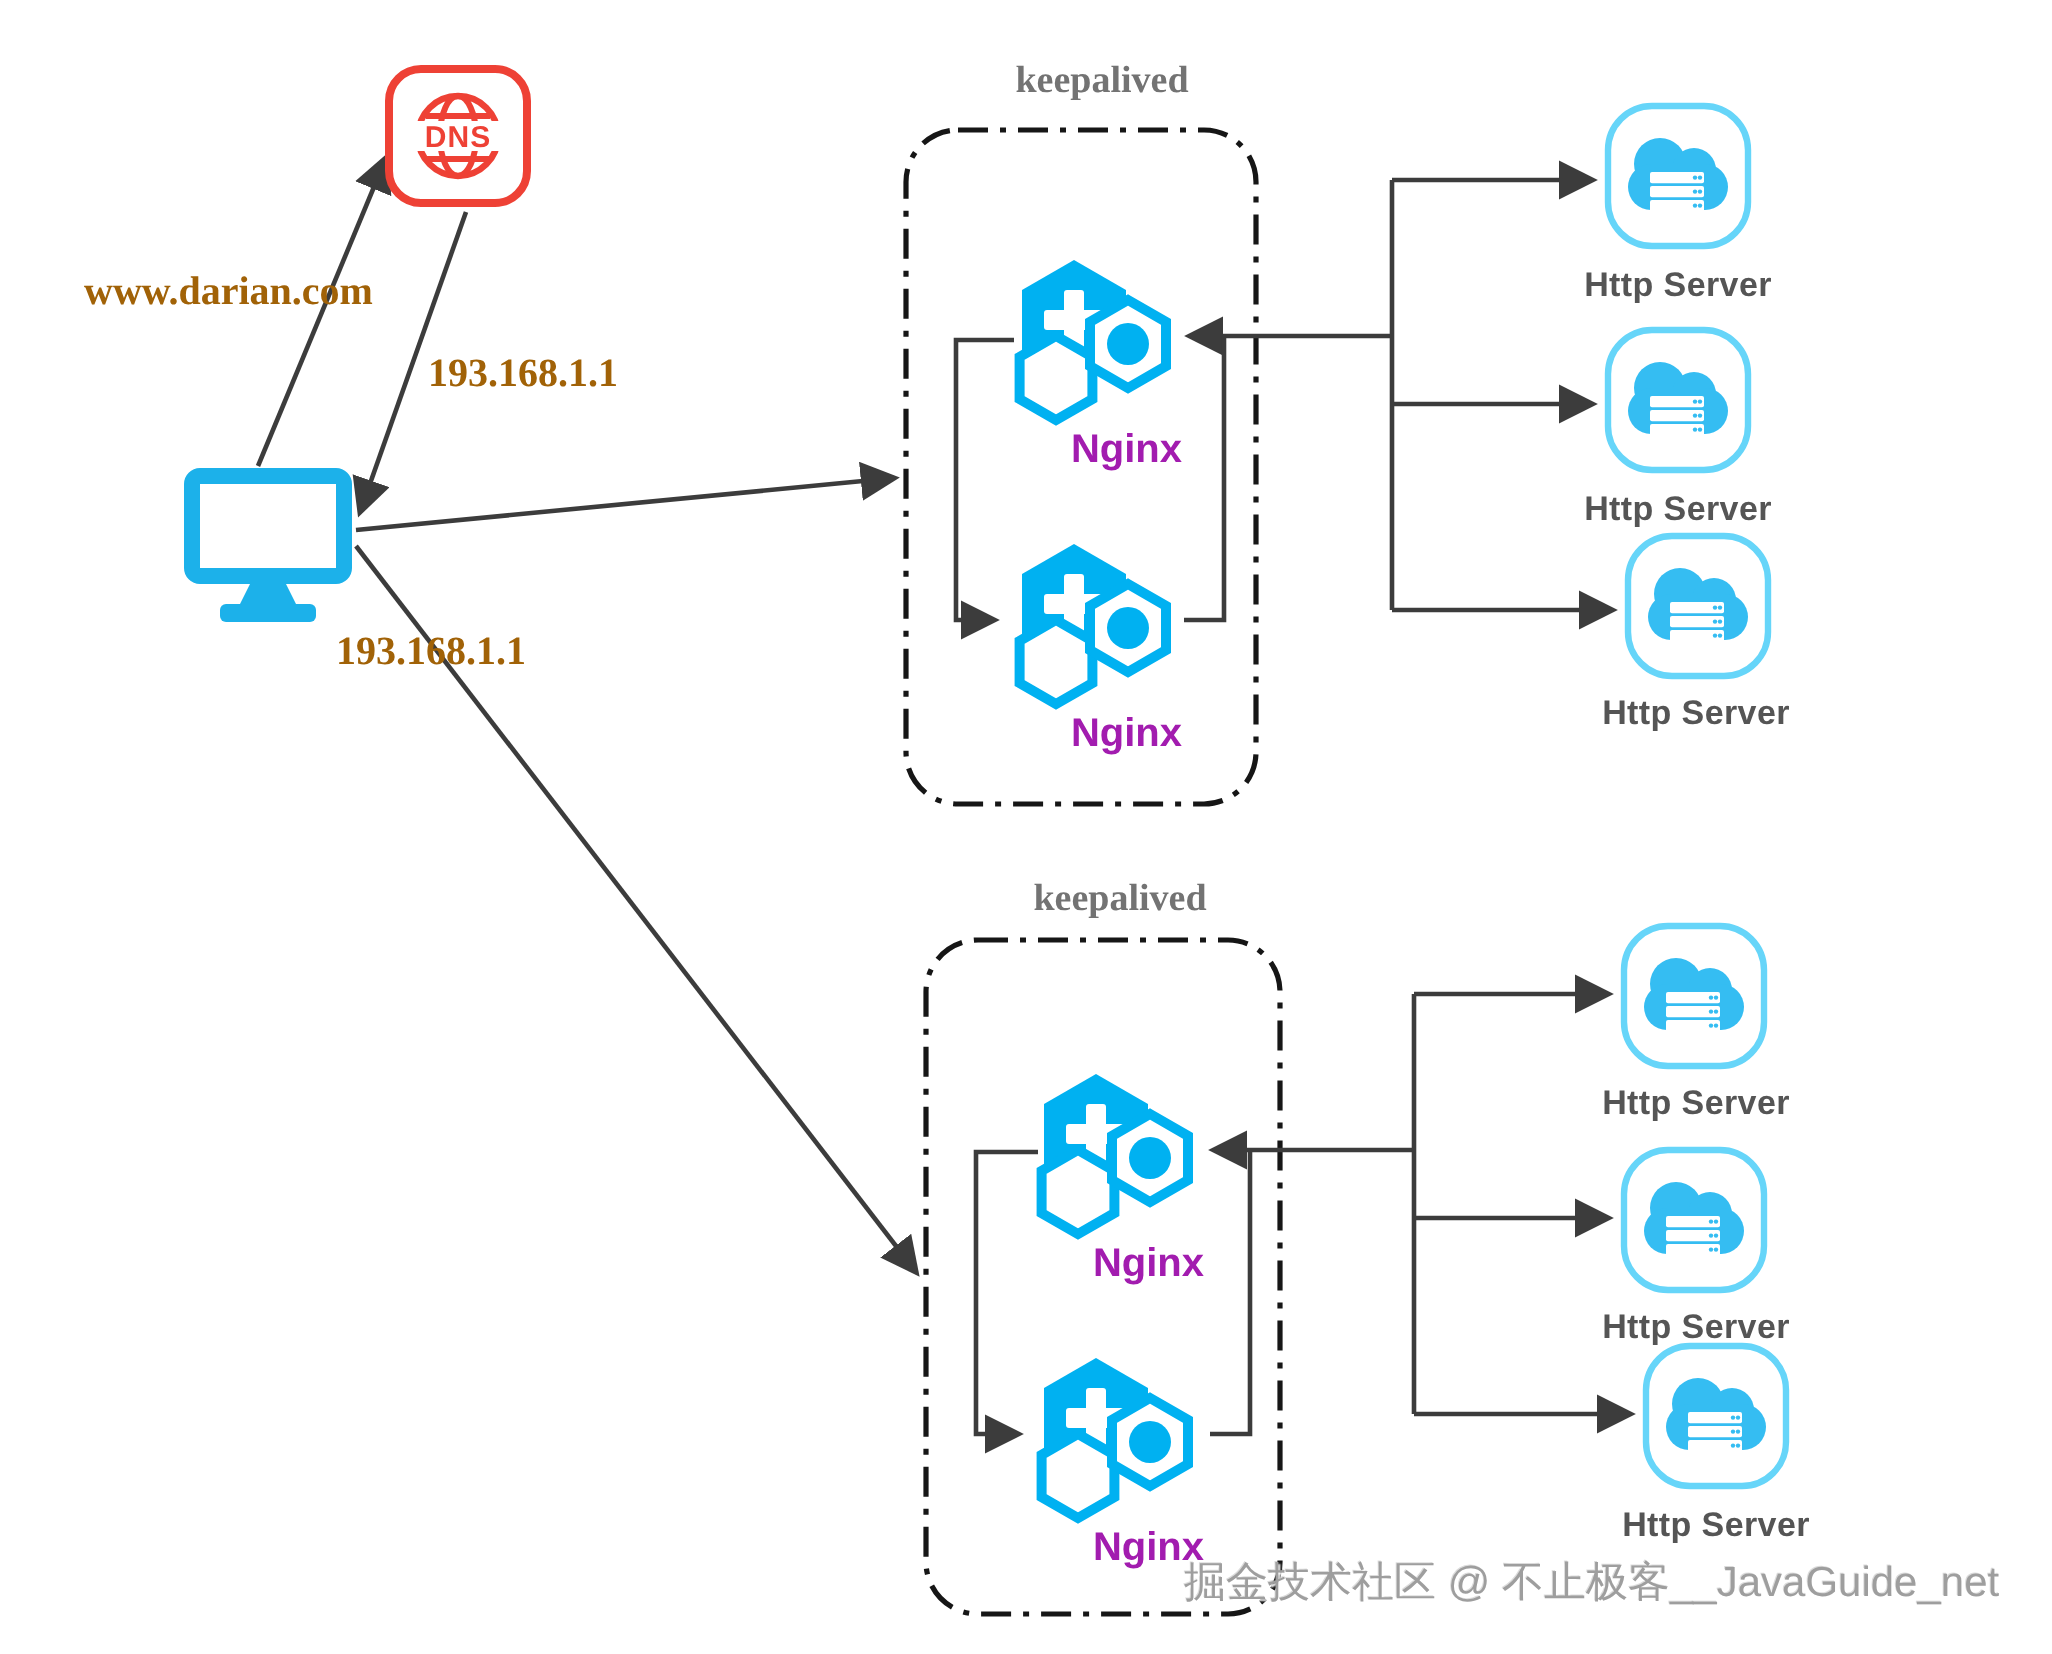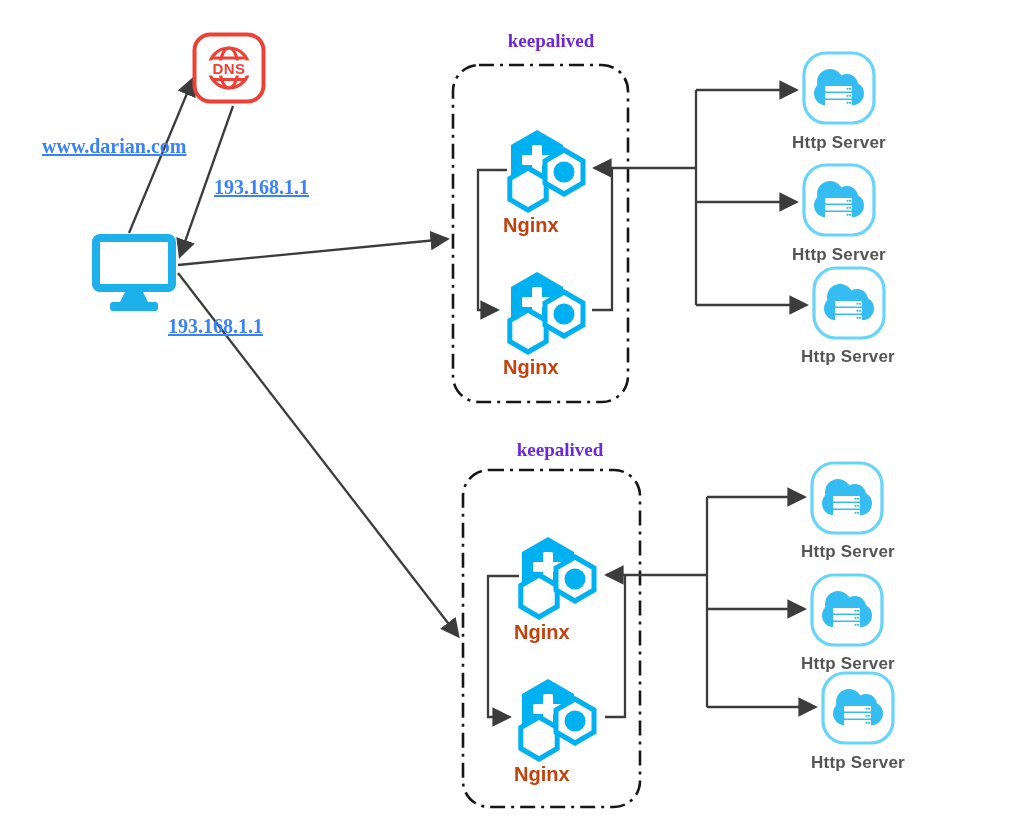--- a/index.html
+++ b/index.html
@@ -1,24 +1,24 @@
 <!DOCTYPE html>
 <html><head>
 <meta charset="utf-8">
 <style>
   html,body{margin:0;padding:0;background:#fff;}
   .canvas{position:relative;width:1026px;height:827px;background:#fff;overflow:hidden;
           font-family:"Liberation Sans",sans-serif;}
   .overlay{position:absolute;left:0;top:0;width:1026px;height:827px;}
   .abs{position:absolute;}
   .red-label{font-family:"Liberation Serif",serif;font-weight:bold;font-size:20px;
-             color:#3b82f6;white-space:nowrap;text-decoration:underline;}
+             color:#a16207;white-space:nowrap;}
   .keepalived-title{font-family:"Liberation Serif",serif;font-weight:bold;font-size:19px;
-             color:#6d28d9;text-align:center;width:200px;}
-  .nginx-label{font-weight:bold;font-size:20px;color:#c2410c;text-align:left;width:88px;}
+             color:#737373;text-align:center;width:200px;}
+  .nginx-label{font-weight:bold;font-size:20px;color:#a21caf;text-align:right;width:88px;}
   .http-label{font-size:17px;color:#555;text-align:center;width:120px;letter-spacing:.2px;font-weight:bold;}
   .watermark{font-size:21px;color:#9e9e9e;white-space:nowrap;
              text-shadow:1px 1px 1px #fff,-0.5px -0.5px 0 rgba(0,0,0,.14);}
   svg{display:block;}
 </style>
 </head>
 <body>
 
 <div class="canvas">
 
@@ -278,14 +278,15 @@
           <circle cx="48" cy="37.8" r="1.1"></circle>
         <circle cx="45.5" cy="44.8" r="1.1"></circle>
           <circle cx="48" cy="44.8" r="1.1"></circle>
         <circle cx="45.5" cy="51.8" r="1.1"></circle>
           <circle cx="48" cy="51.8" r="1.1"></circle>
       </g>
     </svg>
   </div>
   <div class="abs http-label" style="left:798px;top:753px;">Http Server</div>
 
+  <div class="abs watermark" style="left:592px;top:777px;">掘金技术社区 @ 不止极客__JavaGuide_net</div>
 
 </div>
 
 </body></html>

